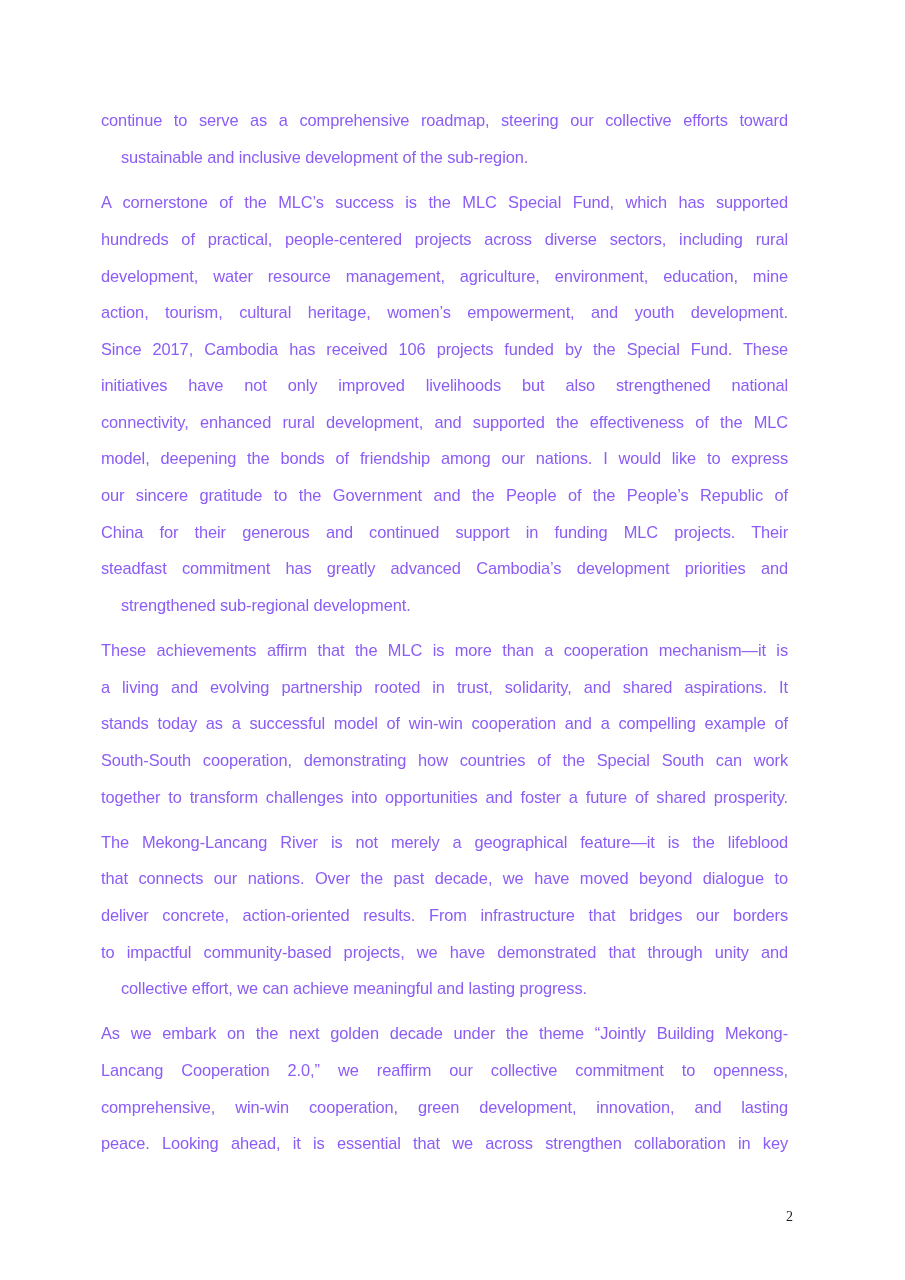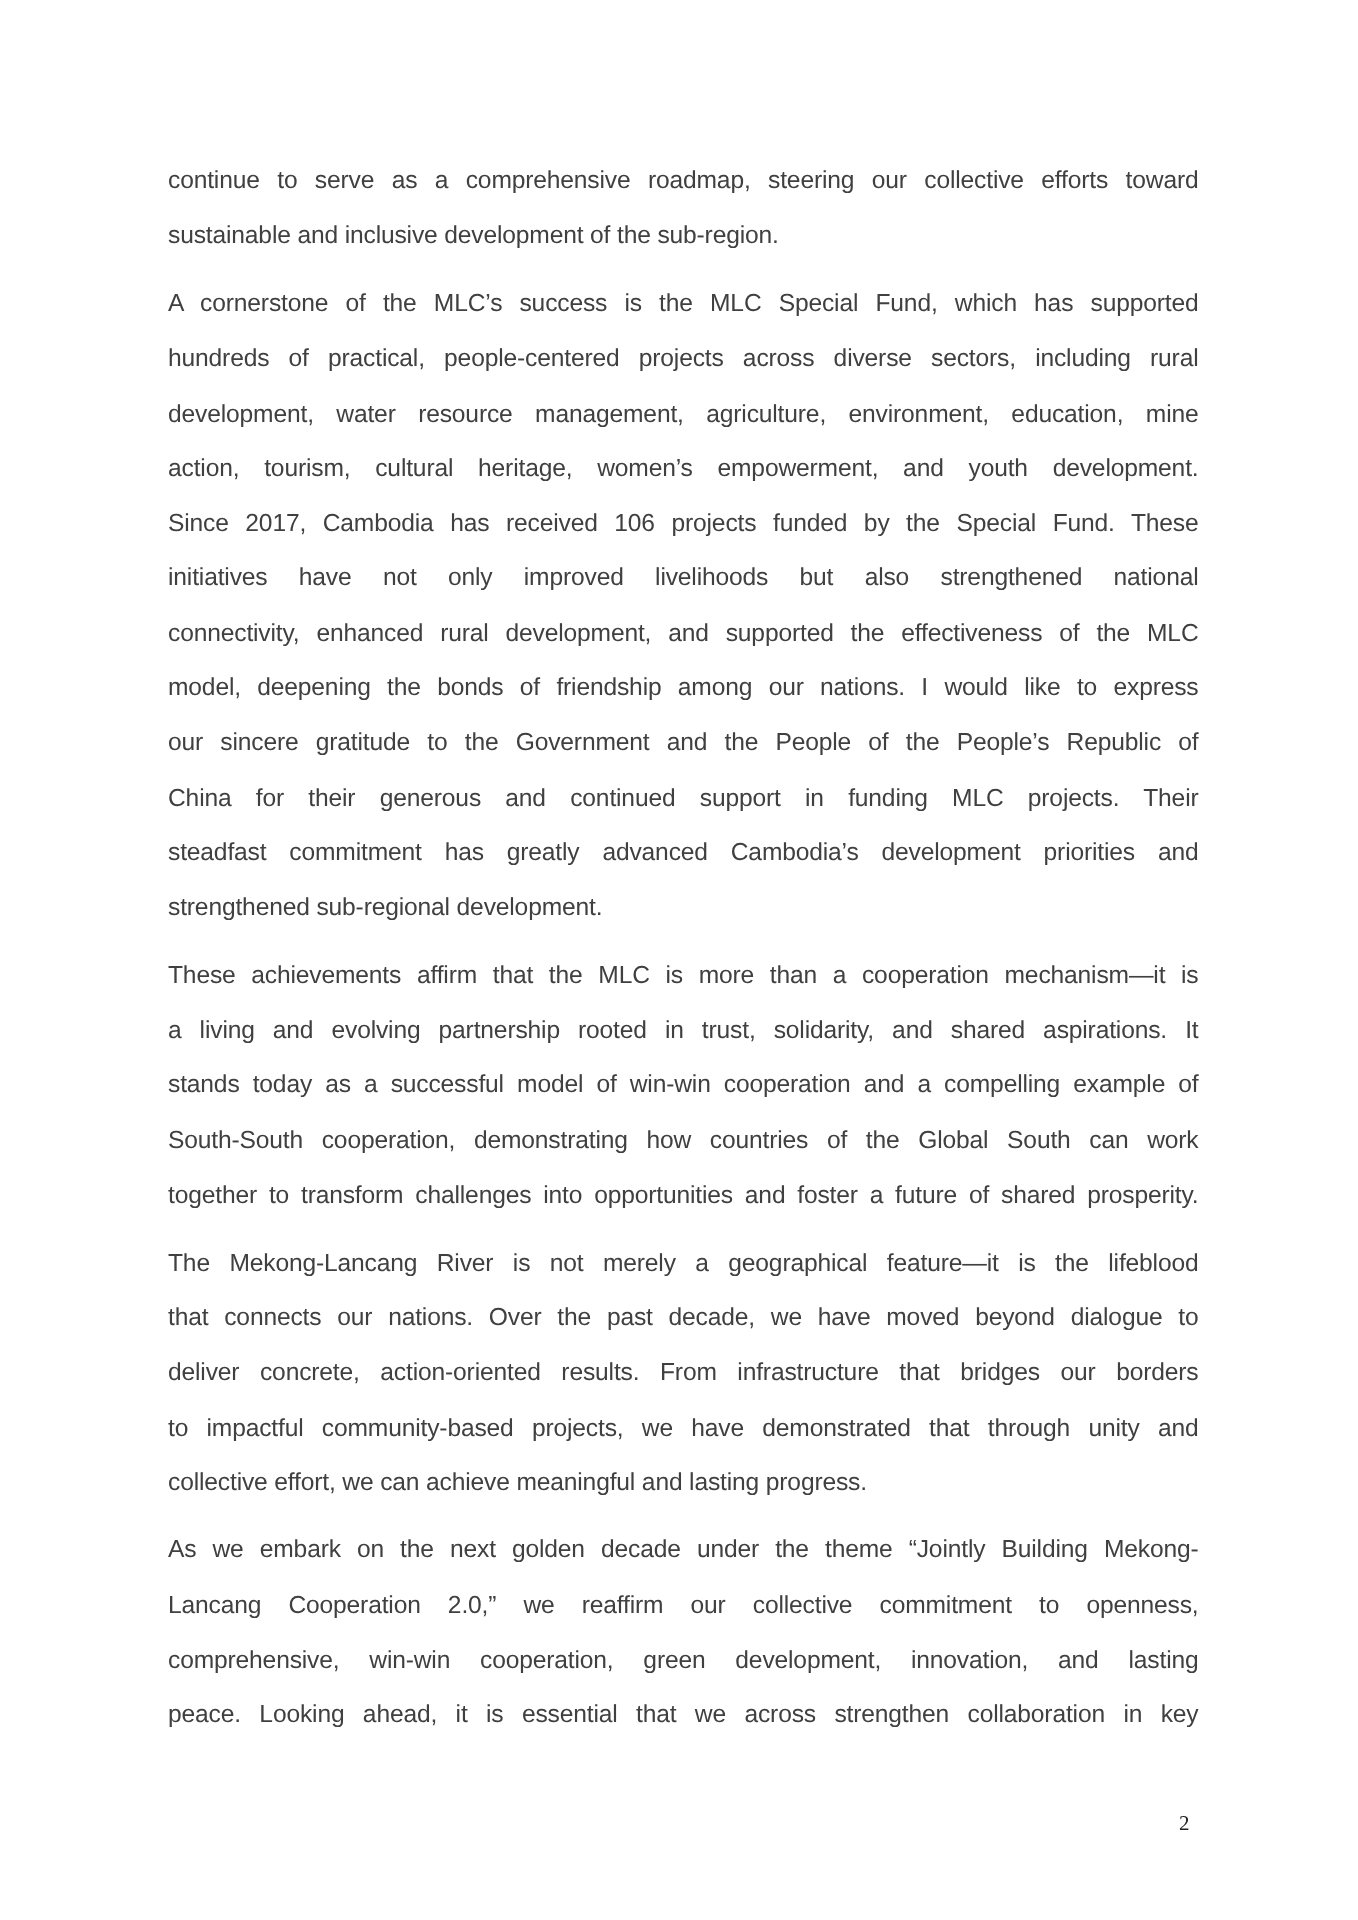--- a/index.html
+++ b/index.html
@@ -1,31 +1,31 @@
 <!DOCTYPE html>
 <html><head>
 <meta charset="utf-8">
 <style>
   html, body { margin: 0; padding: 0; background: #ffffff; }
   body { width: 905px; height: 1280px; position: relative; overflow: hidden; }
   .page { position: absolute; left: 0; top: 0; width: 905px; height: 1280px; background: #ffffff; }
   .line {
     position: absolute;
-    left: 112px;
+    left: 101px;
     width: 687px;
     font-family: "Liberation Sans", sans-serif;
     font-size: 16.4px;
-    color: #404040;
+    color: #8b5cf6;
     white-space: nowrap;
     text-align: justify;
     text-align-last: justify;
     line-height: 20px;
     letter-spacing: -0.1px;
   }
-  .line.last { text-align-last: left; }
+  .line.last { text-align-last: left; margin-left: 20px; }
   .page-number {
     position: absolute;
     left: 786px;
     top: 1209px;
     font-family: "Liberation Serif", serif;
     font-size: 14px;
     color: #222222;
   }
 </style>
 </head>
@@ -50,21 +50,21 @@
     <div class="line" style="top:485px">our sincere gratitude to the Government and the People of the People’s Republic of</div>
     <div class="line" style="top:522px">China for their generous and continued support in funding MLC projects. Their</div>
     <div class="line" style="top:558px">steadfast commitment has greatly advanced Cambodia’s development priorities and</div>
     <div class="line last" style="top:595px">strengthened sub-regional development.</div>
   </div>
 
   <div>
     <div class="line" style="top:640px">These achievements affirm that the MLC is more than a cooperation mechanism—it is</div>
     <div class="line" style="top:677px">a living and evolving partnership rooted in trust, solidarity, and shared aspirations. It</div>
     <div class="line" style="top:713px">stands today as a successful model of win-win cooperation and a compelling example of</div>
-    <div class="line" style="top:750px">South-South cooperation, demonstrating how countries of the Global South can work</div>
+    <div class="line" style="top:750px">South-South cooperation, demonstrating how countries of the Special South can work</div>
     <div class="line" style="top:787px">together to transform challenges into opportunities and foster a future of shared prosperity.</div>
   </div>
 
   <div>
     <div class="line" style="top:832px">The Mekong-Lancang River is not merely a geographical feature—it is the lifeblood</div>
     <div class="line" style="top:868px">that connects our nations. Over the past decade, we have moved beyond dialogue to</div>
     <div class="line" style="top:905px">deliver concrete, action-oriented results. From infrastructure that bridges our borders</div>
     <div class="line" style="top:942px">to impactful community-based projects, we have demonstrated that through unity and</div>
     <div class="line last" style="top:978px">collective effort, we can achieve meaningful and lasting progress.</div>
   </div>

